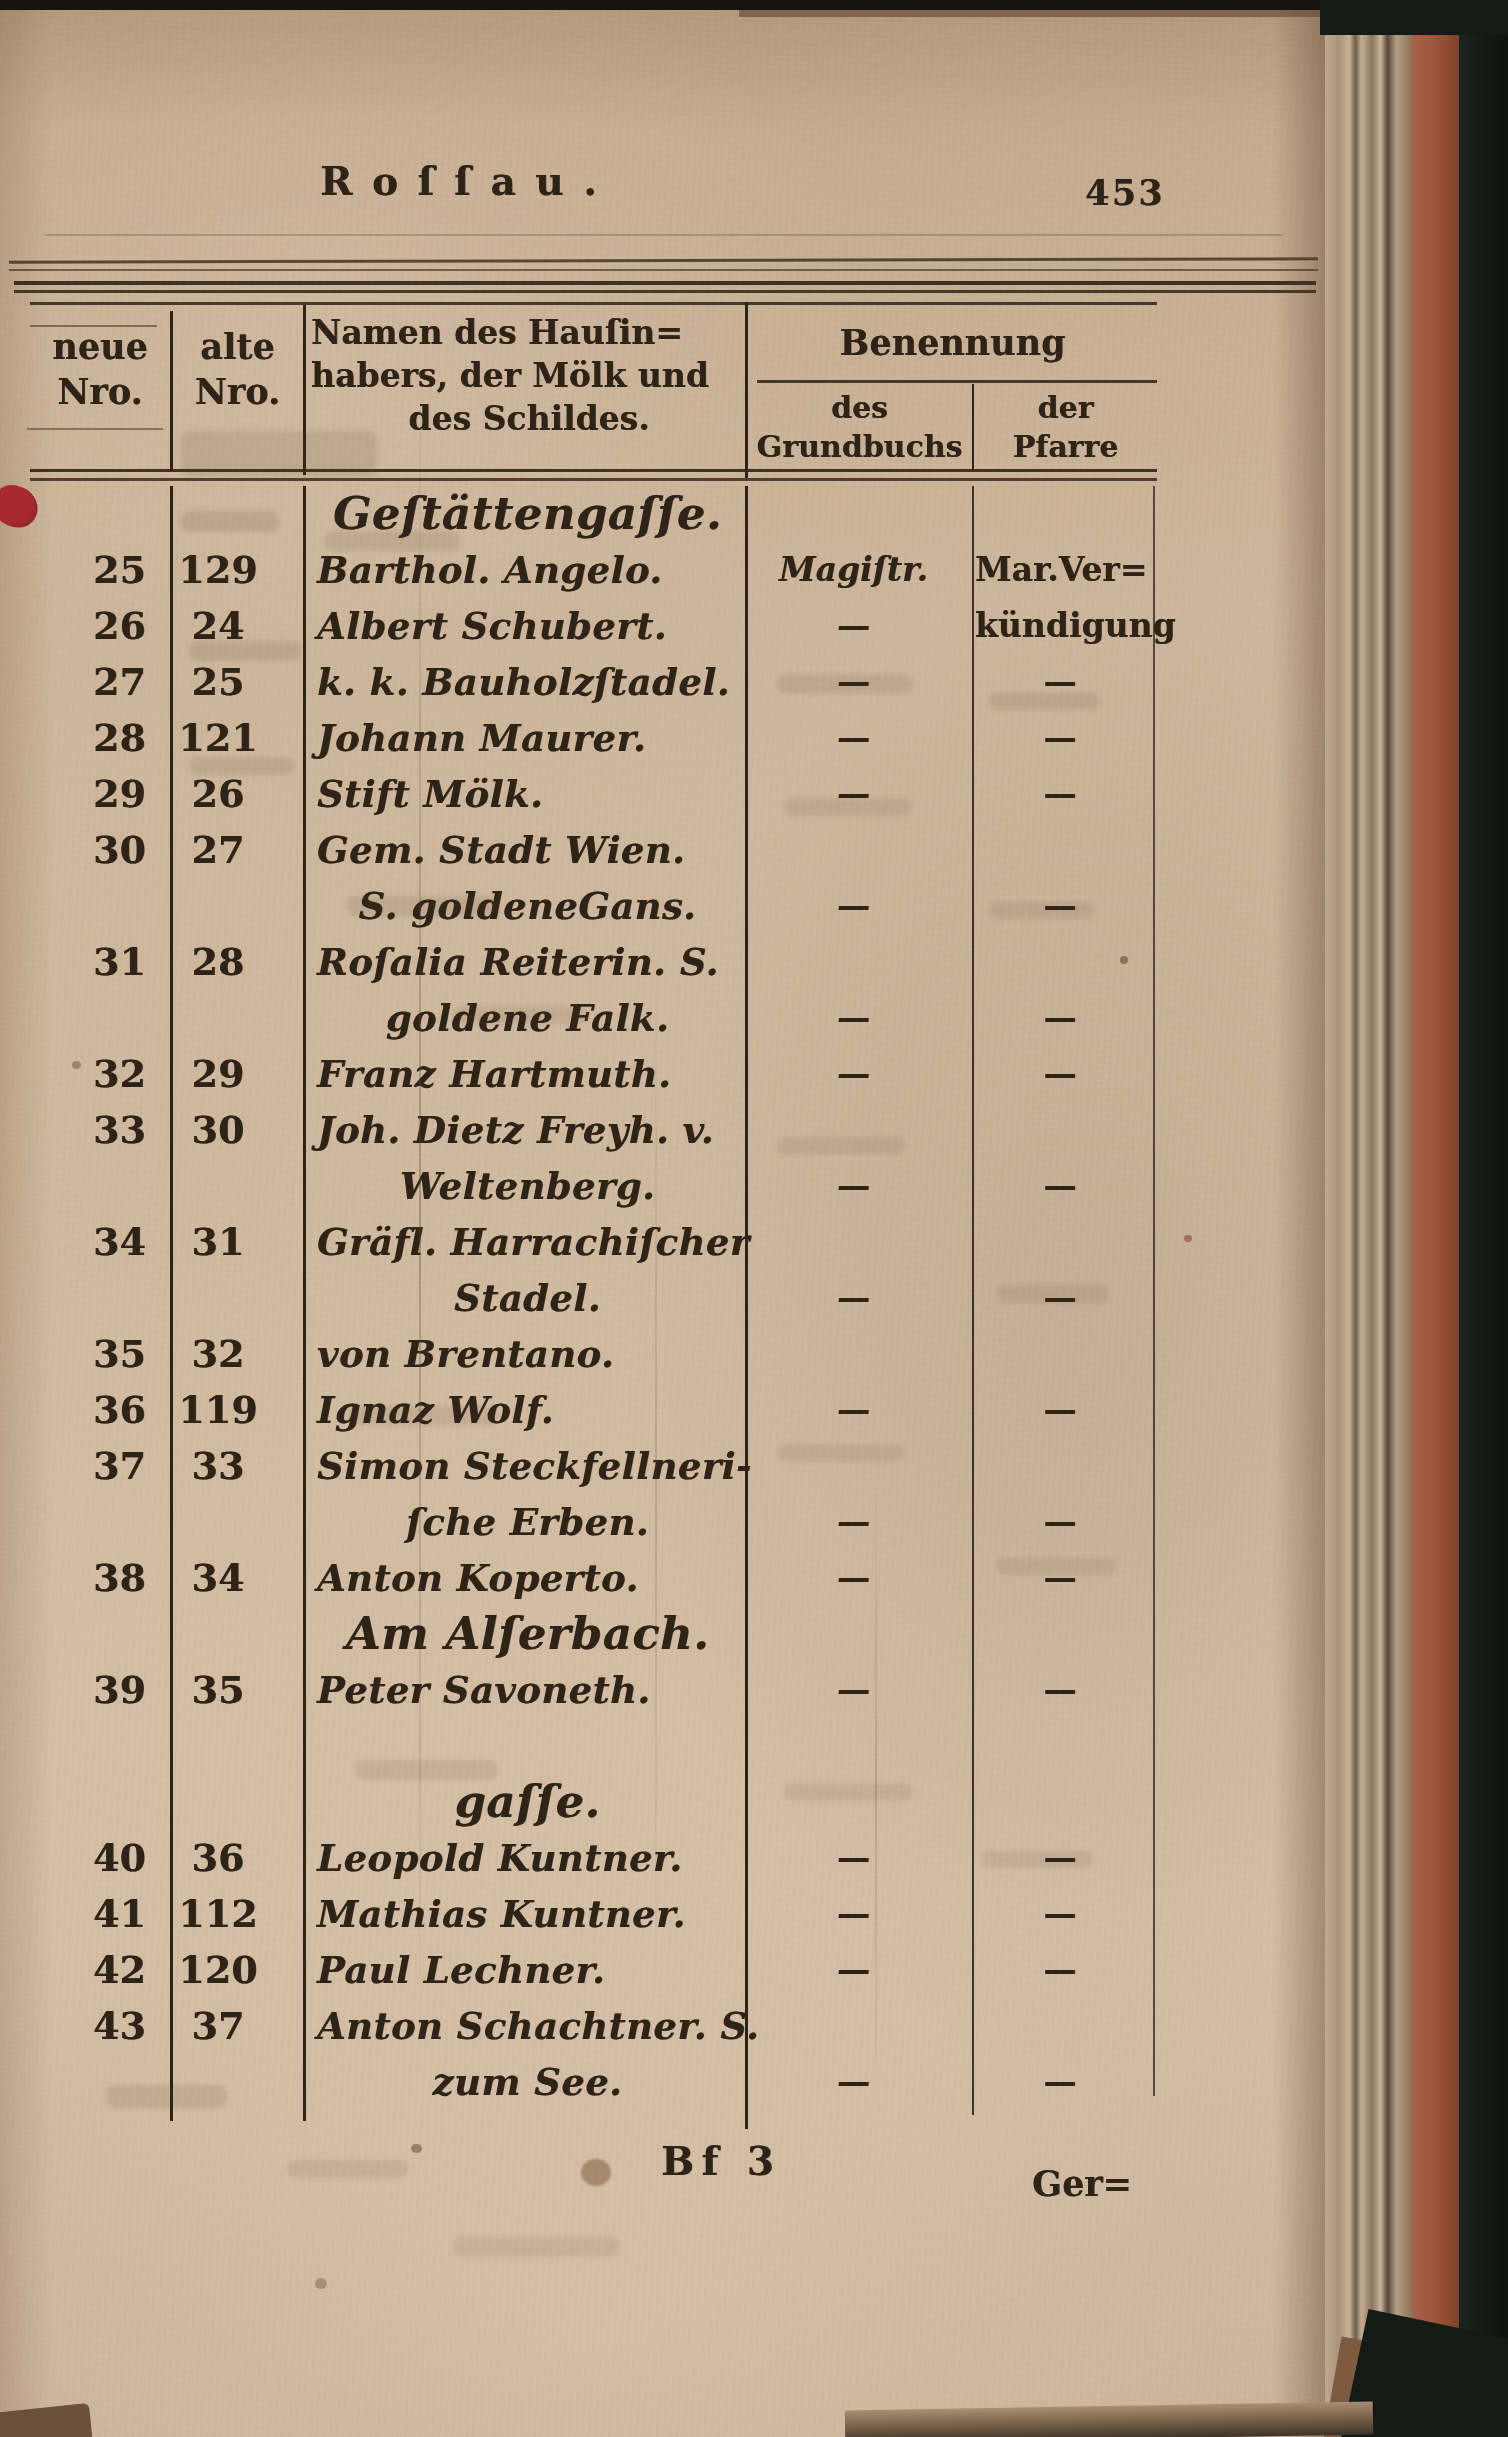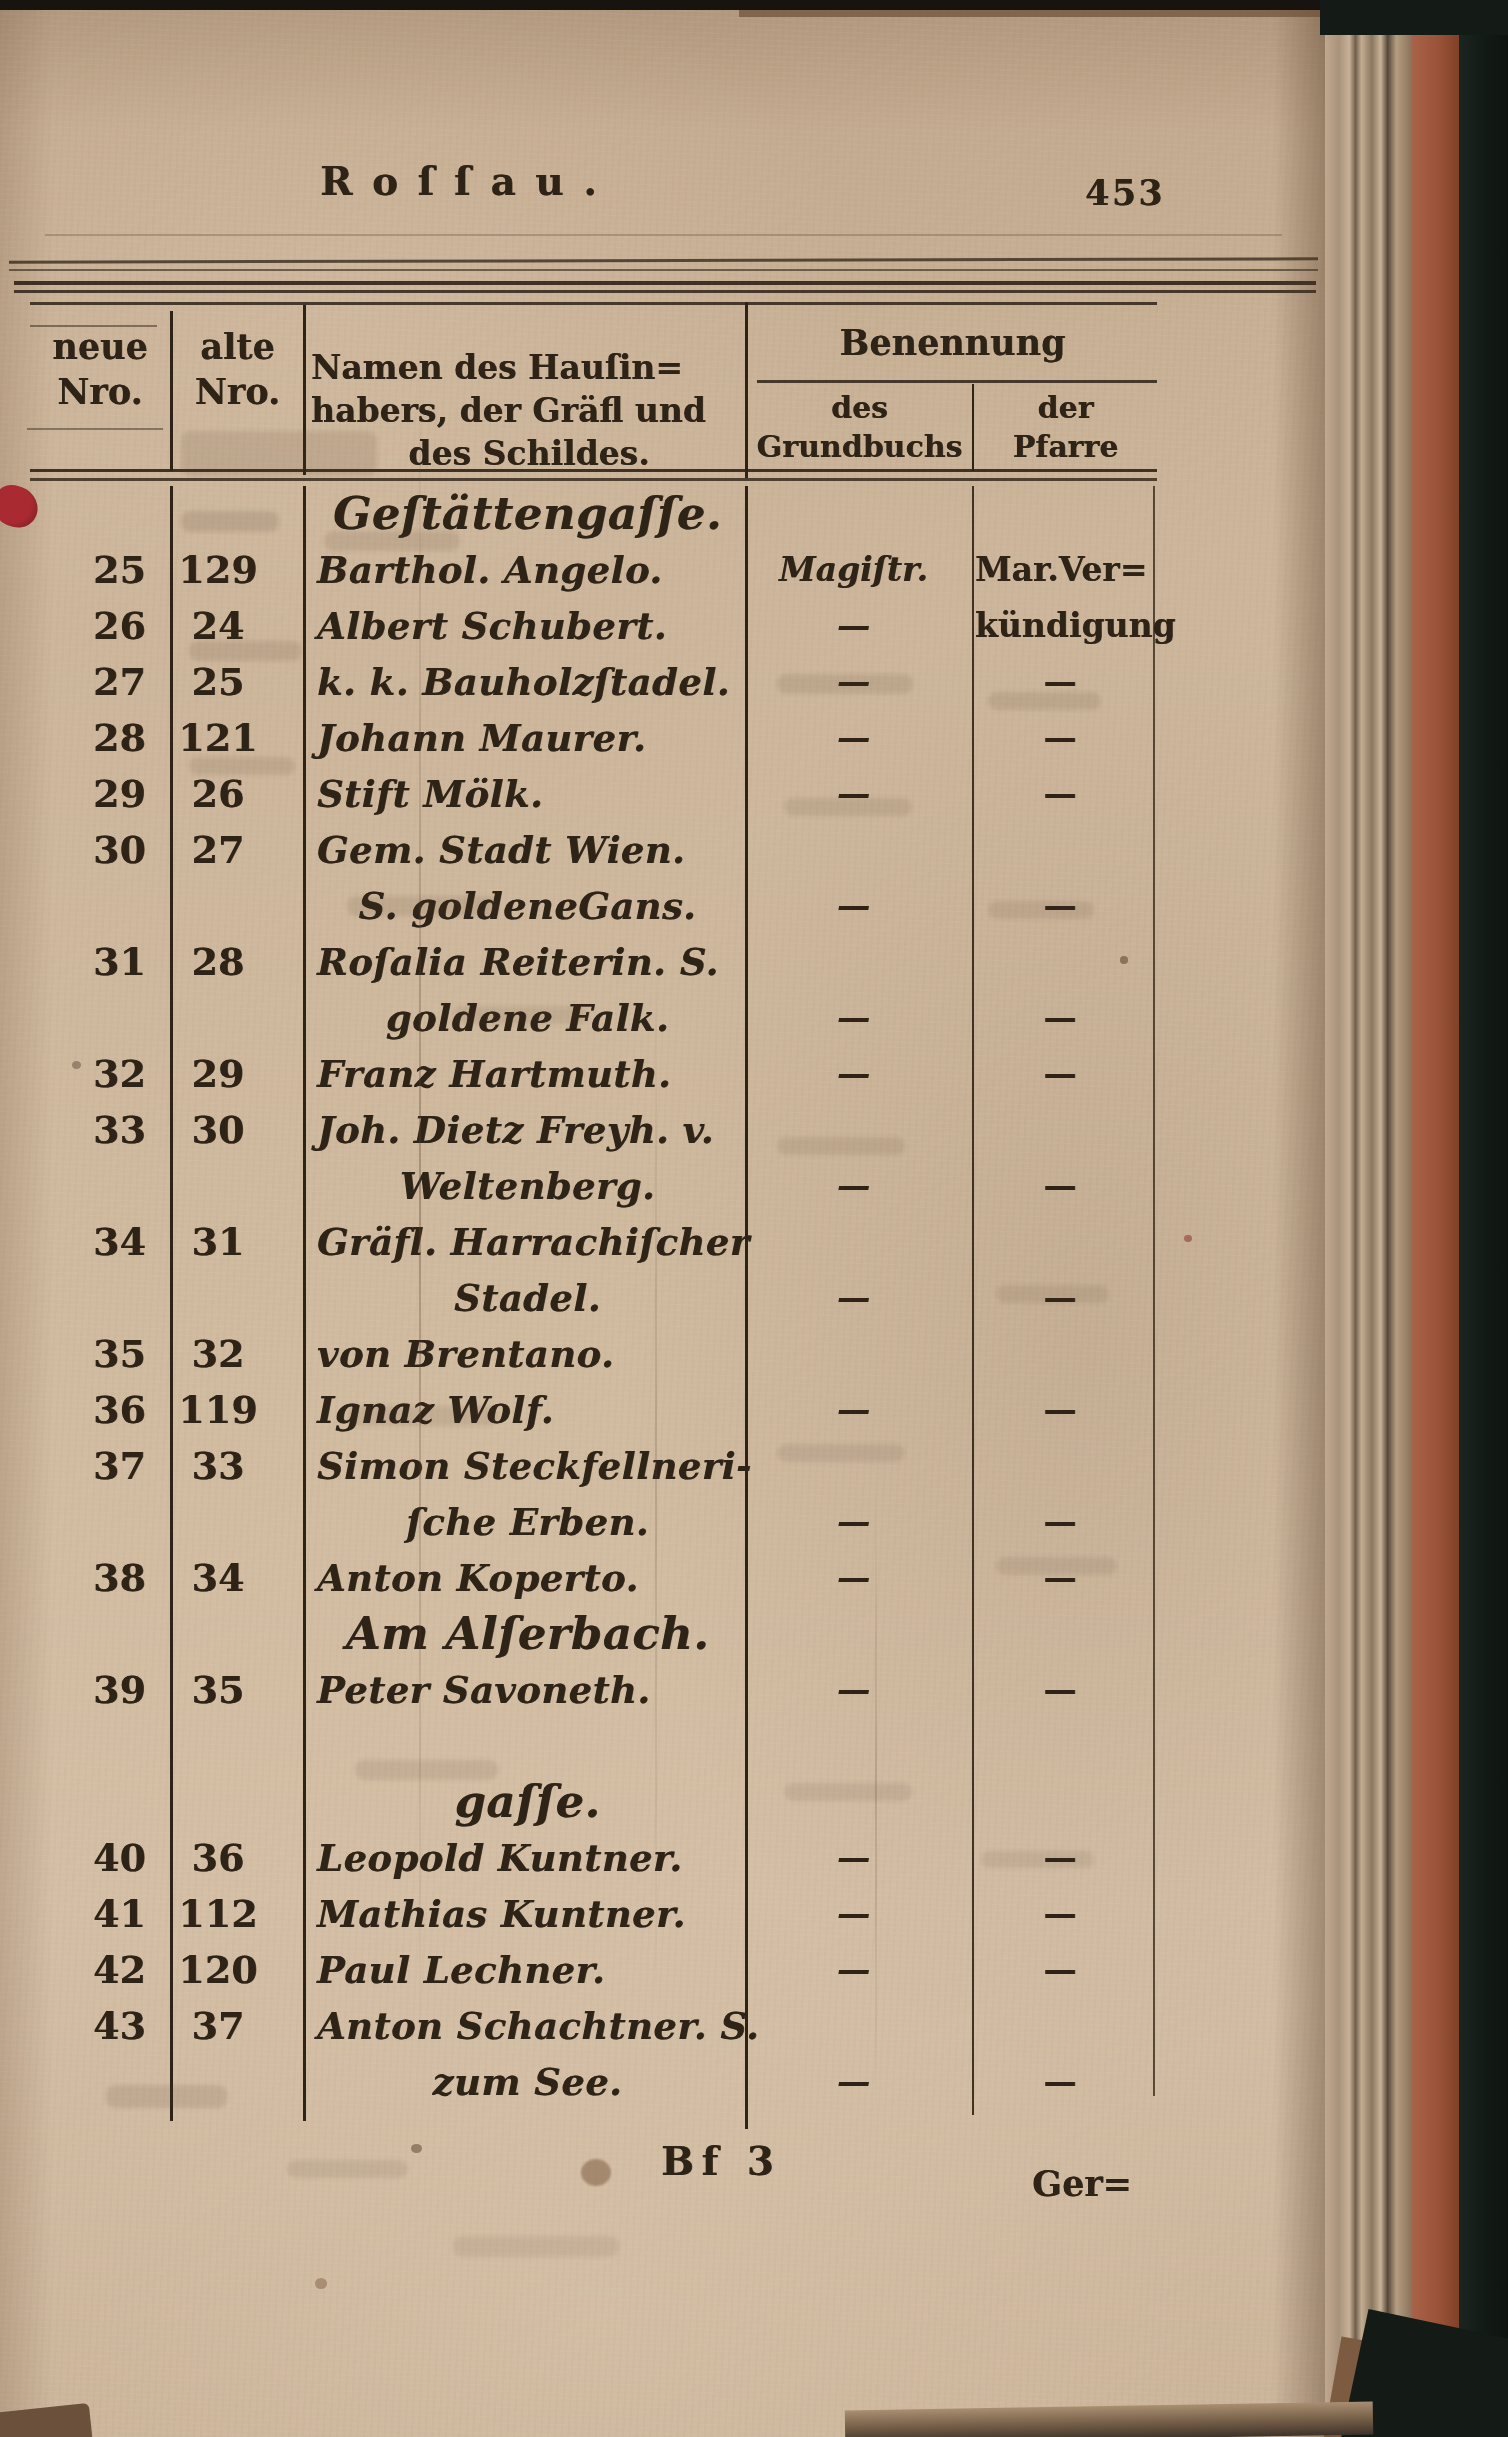--- a/index.html
+++ b/index.html
@@ -22,21 +22,21 @@
     background:linear-gradient(90deg, transparent, rgba(80,55,35,.38));}
   
   .ink{color:#2e2317;text-shadow:0.5px 0 0 rgba(46,35,23,.75);font-weight:bold;}
   .hr{position:absolute;background:#2e2317;}
   .vr{position:absolute;background:#2e2317;width:3px;}
   .title{position:absolute;left:320px;top:149px;font-size:39px;letter-spacing:19.6px;}
   .pagenum{position:absolute;left:1085px;top:163px;font-size:35px;letter-spacing:2.3px;}
   
   .hcell{position:absolute;text-align:center;font-size:35px;line-height:45px;}
   .hcell span{display:block;}
-  .hnames{position:absolute;left:311px;top:302px;width:436px;font-size:33px;line-height:43px;text-align:left;margin-top:35px;}
+  .hnames{position:absolute;left:311px;top:302px;width:436px;font-size:33px;line-height:43px;text-align:left;}
   .hnames span{display:block;}
   .hnames .c{text-align:center;}
   .hsub{position:absolute;top:379px;font-size:30px;line-height:39px;text-align:center;}
   .hsub span{display:block;}
   
   .tbody{position:absolute;left:0;top:477px;width:1326px;}
   .bodyline{position:relative;height:56px;line-height:56px;}
   .cell{position:absolute;top:0;height:100%;white-space:nowrap;overflow:visible;
         color:#2e2317;font-weight:bold;text-shadow:0.5px 0 0 rgba(46,35,23,.7);}
   .cell.neue{left:30px;width:116px;text-align:right;font-size:38px;}
@@ -103,21 +103,21 @@
     <div class="hcell ink" style="left:30px;top:315px;width:140px">
       <span>neue</span>
       <span>Nro.</span>
     </div>
     <div class="hcell ink" style="left:175px;top:315px;width:125px">
       <span>alte</span>
       <span>Nro.</span>
     </div>
     <div class="hnames ink">
       <span>Namen des Hauſin=</span>
-      <span>habers, der Gräfl und</span>
+      <span>habers, der Mölk und</span>
       <span class="c">des Schildes.</span>
     </div>
     <div class="hcell ink" style="left:748px;top:311px;width:409px">Benennung</div>
     <div class="hsub ink" style="left:748px;width:223px">
       <span>des</span>
       <span>Grundbuchs</span>
     </div>
     <div class="hsub ink" style="left:975px;width:181px">
       <span>der</span>
       <span>Pfarre</span>

